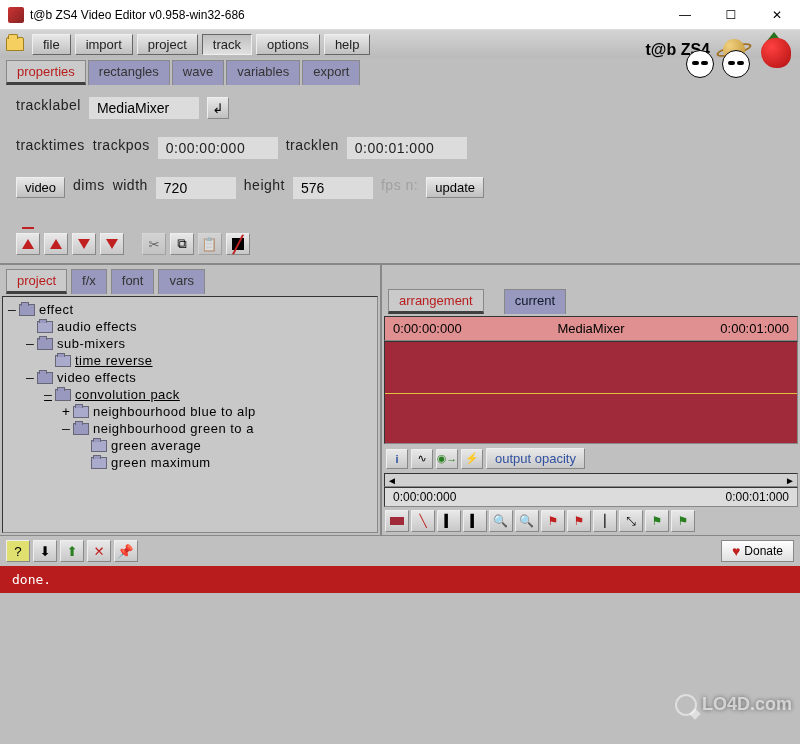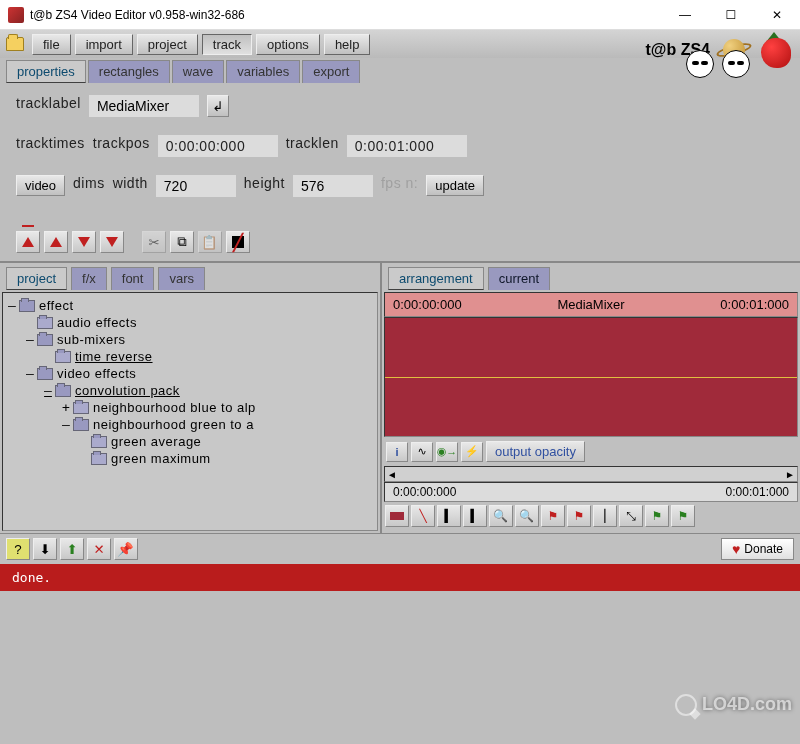--- a/index.html
+++ b/index.html
@@ -22,21 +22,21 @@
 .planet { width: 36px; height: 24px; position: relative; }
 .planet-ball { width: 22px; height: 22px; background: radial-gradient(circle at 30% 30%, #f0d080, #c09030); border-radius: 50%; position: absolute; left: 7px; top: 1px; }
 .planet-ring { position: absolute; width: 36px; height: 10px; border: 2px solid #a07020; border-radius: 50%; top: 7px; left: 0; transform: rotate(-15deg); }
 .strawberry { width: 36px; height: 36px; position: relative; }
 .straw-body { width: 30px; height: 30px; background: radial-gradient(circle at 35% 30%, #ff4040, #b01010); border-radius: 50% 50% 45% 55%; position: absolute; top: 6px; left: 3px; }
 .straw-leaf { position: absolute; top: 0; left: 8px; width: 0; height: 0; border-left: 8px solid transparent; border-right: 8px solid transparent; border-bottom: 10px solid #2a7020; }
 
 
 .tabs { display: flex; padding: 2px 6px 0; gap: 0; background: #bebebe; }
 .tab { background: #9999bf; border: 1px solid #888; border-bottom: none; padding: 3px 10px; font-size: 13px; margin-right: 2px; cursor: pointer; color: #333; }
-.tab.active { background: #cacaca; border-bottom: 1px solid #404040; position: relative; z-index: 2; color: #0c4a6e; }
+.tab.active { background: #cacaca; border-bottom: 3px solid #404040; position: relative; z-index: 2; color: #b91c1c; }
 
 
 .form-area { padding: 12px 16px; font-size: 14px; color: #222; letter-spacing: 0.5px; }
 .form-row { display: flex; align-items: flex-start; margin-bottom: 18px; gap: 8px; flex-wrap: wrap; }
 .field-label { font-size: 14px; }
 .text-input { background: #dcdcdc; border: none; padding: 3px 8px; font-size: 14px; font-family: inherit; min-width: 80px; }
 .small-btn { background: linear-gradient(#e8e8e8, #c0c0c0); border: 1px solid #888; border-top-color: #eee; border-left-color: #eee; padding: 2px 8px; font-size: 13px; cursor: pointer; }
 .icon-btn { width: 22px; height: 22px; background: linear-gradient(#e8e8e8, #c0c0c0); border: 1px solid #888; border-top-color: #eee; border-left-color: #eee; display: inline-flex; align-items: center; justify-content: center; cursor: pointer; }
 .faded { color: #a0a0a0; }
 
@@ -59,21 +59,21 @@
 .tree { flex: 1; overflow: hidden; background: #c8c8c8; border: 1px inset #888; margin: 2px; padding: 4px 2px; font-size: 13px; }
 .tree-row { display: flex; align-items: center; padding: 1px 0; cursor: pointer; white-space: nowrap; }
 .tree-toggle { width: 14px; text-align: center; font-family: monospace; font-size: 13px; }
 .tree-folder { width: 16px; height: 12px; background: #9999c0; border: 1px solid #667; margin-right: 4px; position: relative; display: inline-block; }
 .tree-folder::before { content: ""; position: absolute; top: -3px; left: 1px; width: 6px; height: 3px; background: #9999c0; border: 1px solid #667; border-bottom: none; }
 .tree-folder.closed { background: #aaaacc; }
 .tree-label { letter-spacing: 0.5px; }
 .il1 { padding-left: 18px; } .il2 { padding-left: 36px; text-decoration: underline; } .il3 { padding-left: 54px; } .il4 { padding-left: 72px; }
 
 
-.timeline-tabs { display: flex; padding: 4px 6px 0; gap: 2px; }
+.timeline-tabs { display: flex; padding: 4px 6px 0; gap: 18px; margin-top: 20px; }
 .timeline-head { background: #e09090; padding: 4px 8px; font-size: 13px; display: flex; justify-content: space-between; border: 1px inset #888; margin: 2px 2px 0; }
 .timeline-body { height: 120px; background: #a02a3a; border: 1px inset #888; margin: 0 2px; position: relative; }
 .timeline-body::after { content: ""; position: absolute; top: 50%; left: 0; right: 0; height: 1px; background: #e0c040; }
 .tl-controls { display: flex; gap: 3px; padding: 4px; align-items: center; }
 .tl-btn { width: 22px; height: 20px; background: linear-gradient(#e8e8e8, #c8c8c8); border: 1px solid #888; border-top-color: #eee; border-left-color: #eee; display: inline-flex; align-items: center; justify-content: center; cursor: pointer; font-size: 11px; }
 .output-opacity { padding: 2px 8px; font-size: 13px; color: #3050a0; background: linear-gradient(#e8e8e8, #c8c8c8); border: 1px solid #888; border-top-color: #eee; border-left-color: #eee; }
 .scroll-bar { height: 16px; background: #d0d0d0; border: 1px inset #888; margin: 0 2px; display: flex; align-items: center; justify-content: space-between; padding: 0 2px; font-size: 10px; }
 .time-ruler { background: #dcdcdc; border: 1px inset #888; margin: 0 2px; padding: 2px 8px; font-size: 12px; display: flex; justify-content: space-between; }
 .tl-toolbar { display: flex; gap: 2px; padding: 3px; flex-wrap: wrap; }
 .tl-tool { width: 24px; height: 22px; background: linear-gradient(#e8e8e8, #c8c8c8); border: 1px solid #888; border-top-color: #eee; border-left-color: #eee; display: inline-flex; align-items: center; justify-content: center; cursor: pointer; font-size: 12px; }

